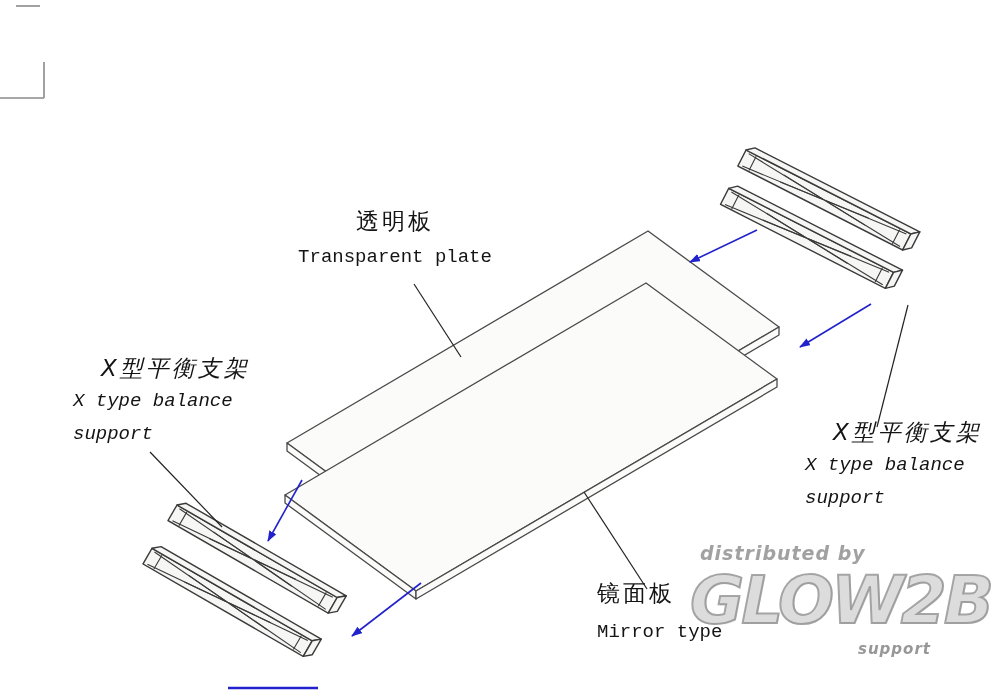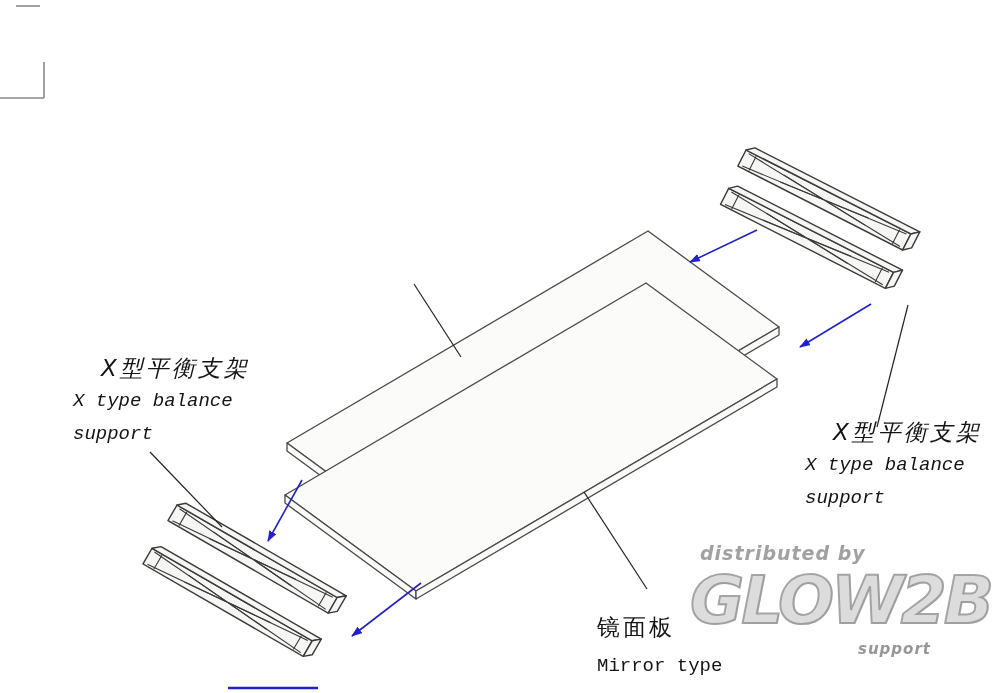--- a/index.html
+++ b/index.html
@@ -96,31 +96,35 @@
       <path class="leader" d="M647,589 L584,492"></path>
       <path class="leader" d="M150,452 L222,527"></path>
       <path class="leader" d="M877,427 L908,305"></path>
     </g>
   </svg>
 
   <div class="wm wm-by">distributed by</div>
   <div class="wm wm-glow">GLOW2B</div>
   <div class="wm wm-germany">support</div>
 
+  <div class="lbl center" style="left:285px;top:206px;width:220px;">
+    <div class="label-zh">透明板</div>
+    <div class="label-en" style="margin-top:9px;">Transparent plate</div>
+  </div>
 
   <div class="lbl block" style="left:73px;top:352px;">
     <div class="label-zh indent">X型平衡支架</div>
     <div class="label-en">X type balance</div>
     <div class="label-en">support</div>
   </div>
 
   <div class="lbl block" style="left:805px;top:416px;">
     <div class="label-zh indent">X型平衡支架</div>
     <div class="label-en">X type balance</div>
     <div class="label-en">support</div>
   </div>
 
-  <div class="lbl" style="left:597px;top:612px;">
+  <div class="lbl" style="left:597px;top:578px;">
     <div class="label-zh">镜面板</div>
     <div class="label-en" style="margin-top:12px;">Mirror type</div>
   </div>
 
 </div>
 
 </body></html>

